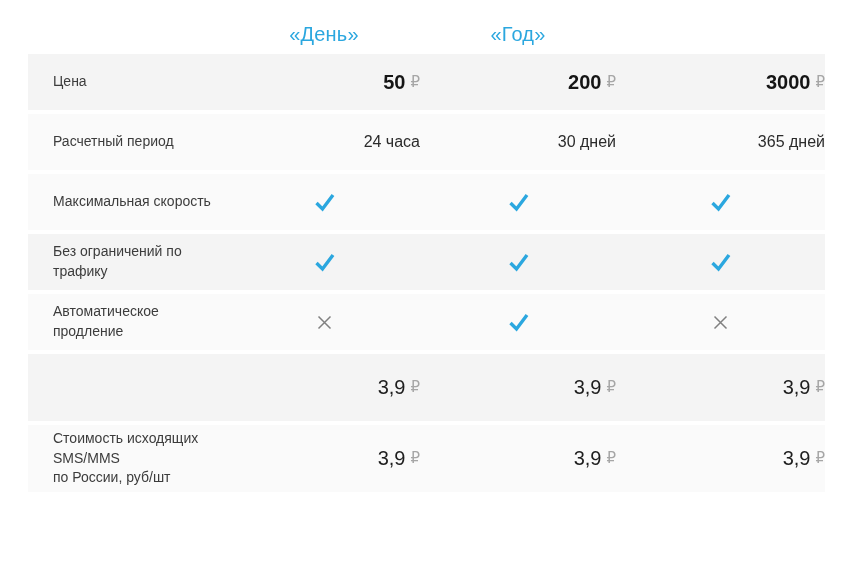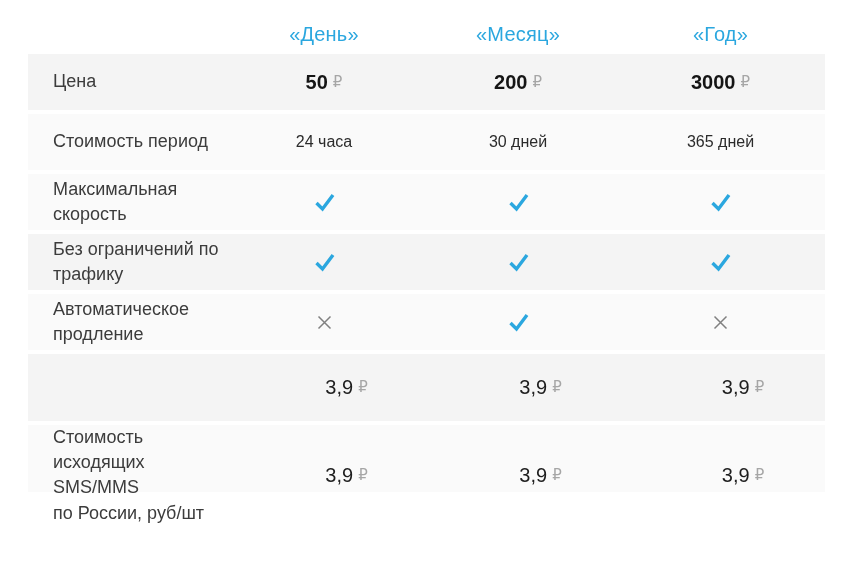--- a/index.html
+++ b/index.html
@@ -46,26 +46,26 @@
     margin-bottom:4px;
   }
   .body-row.h1{height:56px;}
   .body-row.h2{height:67px;}
   .body-row.odd{background:var(--row-odd-bg);}
   .body-row.even{background:var(--row-even-bg);}
   .label-cell{
     padding-left:25px;
     padding-right:6px;
     color:var(--label-text);
-    font-size:18px;
+    font-size:14px;
     line-height:1.4;
   }
   .label-line{display:block;}
   .value-cell{
-    text-align:center;
+    text-align:right;
     white-space:nowrap;
   }
   .text-value{
     color:var(--value-text);
     font-size:16px;
   }
   .price-value{
     color:var(--price-text);
     font-size:20px;
     font-weight:700;
@@ -92,37 +92,36 @@
   .mark-cell svg{display:inline-block;vertical-align:middle;}
 </style>
 </head>
 <body>
 
 <div class="pricing-table">
 
   <div class="grid-row header-row">
     <div class="label-cell"></div>
     <div class="col-header">«День»</div>
-    <div class="col-header">«Месяц»</div>
     <div class="col-header">«Год»</div>
   </div>
 
   <div class="grid-row body-row odd h1">
     <div class="label-cell">
       <span class="label-line">Цена</span>
       <span class="label-line"></span>
     </div>
     <div class="value-cell"><span class="price-value">50</span><span class="currency">₽</span></div>
     <div class="value-cell"><span class="price-value">200</span><span class="currency">₽</span></div>
     <div class="value-cell"><span class="price-value">3000</span><span class="currency">₽</span></div>
   </div>
 
   <div class="grid-row body-row even h1">
     <div class="label-cell">
-      <span class="label-line">Стоимость период</span>
+      <span class="label-line">Расчетный период</span>
       <span class="label-line"></span>
     </div>
     <div class="value-cell text-value">24 часа</div>
     <div class="value-cell text-value">30 дней</div>
     <div class="value-cell text-value">365 дней</div>
   </div>
 
   <div class="grid-row body-row even h1">
     <div class="label-cell">
       <span class="label-line">Максимальная скорость</span>

